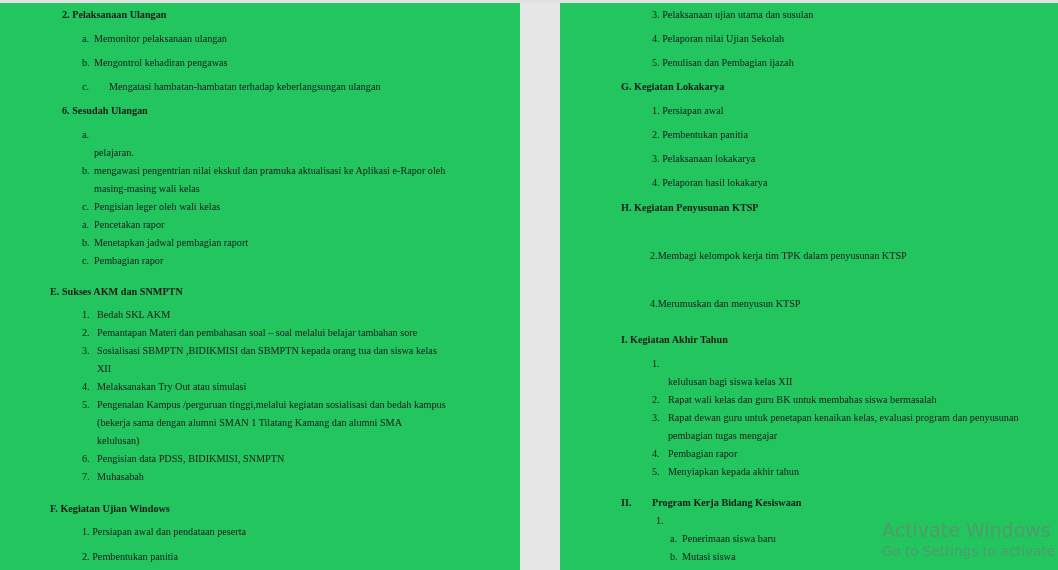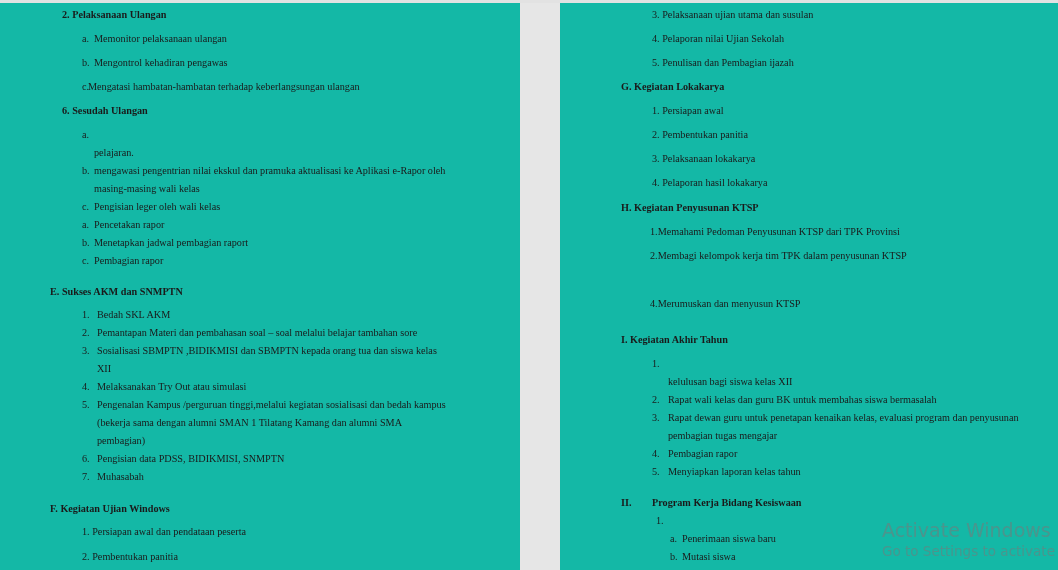--- a/index.html
+++ b/index.html
@@ -3,21 +3,21 @@
   <meta charset="utf-8">
   <style>
     html, body { margin: 0; padding: 0; }
     body {
       width: 1058px; height: 570px; overflow: hidden; position: relative;
       background: #e6e6e6;
       font-family: "Liberation Serif", "DejaVu Serif", serif;
       color: #1a1a1a;
     }
     .topstrip { position: absolute; left: 0; top: 0; width: 1058px; height: 3px; background: #e2e2e2; }
-    .page { position: absolute; top: 3px; height: 567px; background: #14b8a6; }
+    .page { position: absolute; top: 3px; height: 567px; background: #22c55e; }
     #page-left { left: 0; width: 520px; }
     #page-right { left: 560px; width: 546px; }
     .ln { position: absolute; white-space: nowrap; font-size: 10.2px; line-height: 12px; }
     .b { font-weight: bold; }
     .num { position: absolute; white-space: nowrap; font-size: 10.2px; line-height: 12px; }
     .watermark { position: absolute; left: 882px; top: 518px; color: rgba(120,120,120,0.55);
       font-family: "DejaVu Sans", "Liberation Sans", sans-serif; white-space: nowrap; }
     .wm1 { font-size: 19px; line-height: 24px; }
     .wm2 { font-size: 13.5px; line-height: 18px; }
   </style>
@@ -27,21 +27,21 @@
 <div class="topstrip"></div>
 
 <div class="page" id="page-left">
   <div class="ln b" style="left:62px;top:6px">2. Pelaksanaan Ulangan</div>
 
   <div class="num" style="left:82px;top:30px">a.</div>
   <div class="ln" style="left:94px;top:30px">Memonitor pelaksanaan ulangan</div>
   <div class="num" style="left:82px;top:54px">b.</div>
   <div class="ln" style="left:94px;top:54px">Mengontrol kehadiran pengawas</div>
   <div class="num" style="left:82px;top:78px">c.</div>
-  <div class="ln" style="left:88px;top:78px">Mengatasi hambatan-hambatan terhadap keberlangsungan ulangan</div>
+  <div class="ln" style="left:109px;top:78px">Mengatasi hambatan-hambatan terhadap keberlangsungan ulangan</div>
 
   <div class="ln b" style="left:62px;top:102px">6.  Sesudah Ulangan</div>
 
   <div class="num" style="left:82px;top:126px">a.</div>
   <div class="ln" style="left:94px;top:144px">pelajaran.</div>
   <div class="num" style="left:82px;top:162px">b.</div>
   <div class="ln" style="left:94px;top:162px">mengawasi pengentrian nilai ekskul dan pramuka aktualisasi ke Aplikasi e-Rapor  oleh</div>
   <div class="ln" style="left:94px;top:180px">masing-masing wali kelas</div>
   <div class="num" style="left:82px;top:198px">c.</div>
   <div class="ln" style="left:94px;top:198px">Pengisian leger oleh wali kelas</div>
@@ -59,21 +59,21 @@
   <div class="num" style="left:82px;top:324px">2.</div>
   <div class="ln" style="left:97px;top:324px">Pemantapan Materi dan pembahasan soal – soal  melalui belajar tambahan sore</div>
   <div class="num" style="left:82px;top:342px">3.</div>
   <div class="ln" style="left:97px;top:342px"> Sosialisasi SBMPTN ,BIDIKMISI dan SBMPTN kepada orang tua dan siswa kelas</div>
   <div class="ln" style="left:97px;top:360px">XII</div>
   <div class="num" style="left:82px;top:378px">4.</div>
   <div class="ln" style="left:97px;top:378px">Melaksanakan  Try Out atau simulasi</div>
   <div class="num" style="left:82px;top:396px">5.</div>
   <div class="ln" style="left:97px;top:396px">Pengenalan Kampus /perguruan tinggi,melalui kegiatan sosialisasi dan bedah kampus</div>
   <div class="ln" style="left:97px;top:414px">(bekerja sama dengan alumni SMAN 1 Tilatang Kamang dan alumni SMA</div>
-  <div class="ln" style="left:97px;top:432px">pembagian)</div>
+  <div class="ln" style="left:97px;top:432px">kelulusan)</div>
   <div class="num" style="left:82px;top:450px">6.</div>
   <div class="ln" style="left:97px;top:450px"> Pengisian data PDSS, BIDIKMISI, SNMPTN</div>
   <div class="num" style="left:82px;top:468px">7.</div>
   <div class="ln" style="left:97px;top:468px"> Muhasabah</div>
 
   <div class="ln b" style="left:50px;top:500px">F.  Kegiatan Ujian Windows</div>
   <div class="ln" style="left:82px;top:523px">1. Persiapan awal dan pendataan peserta</div>
   <div class="ln" style="left:82px;top:548px">2. Pembentukan panitia</div>
 </div>
 
@@ -82,36 +82,35 @@
   <div class="ln" style="left:92px;top:30px">4. Pelaporan nilai Ujian Sekolah</div>
   <div class="ln" style="left:92px;top:54px">5. Penulisan dan Pembagian ijazah</div>
 
   <div class="ln b" style="left:61px;top:78px">G. Kegiatan Lokakarya</div>
   <div class="ln" style="left:92px;top:102px">1. Persiapan awal</div>
   <div class="ln" style="left:92px;top:126px">2. Pembentukan panitia</div>
   <div class="ln" style="left:92px;top:150px">3. Pelaksanaan lokakarya</div>
   <div class="ln" style="left:92px;top:174px">4. Pelaporan hasil lokakarya</div>
 
   <div class="ln b" style="left:61px;top:199px">H. Kegiatan Penyusunan KTSP</div>
-  <div class="ln" style="left:90px;top:223px">1.Memahami Pedoman Penyusunan KTSP dari TPK Provinsi</div>
   <div class="ln" style="left:90px;top:247px">2.Membagi kelompok kerja tim TPK dalam penyusunan KTSP</div>
   <div class="ln" style="left:90px;top:295px">4.Merumuskan dan menyusun KTSP</div>
 
   <div class="ln b" style="left:61px;top:331px">I. Kegiatan Akhir Tahun</div>
   <div class="num" style="left:92px;top:355px">1.</div>
   <div class="ln" style="left:108px;top:373px">kelulusan bagi siswa kelas XII</div>
   <div class="num" style="left:92px;top:391px">2.</div>
   <div class="ln" style="left:108px;top:391px">Rapat wali kelas dan guru BK untuk membahas siswa bermasalah</div>
   <div class="num" style="left:92px;top:409px">3.</div>
   <div class="ln" style="left:108px;top:409px">Rapat dewan guru untuk penetapan kenaikan kelas, evaluasi program dan penyusunan</div>
   <div class="ln" style="left:108px;top:427px">pembagian tugas mengajar</div>
   <div class="num" style="left:92px;top:445px">4.</div>
   <div class="ln" style="left:108px;top:445px">Pembagian rapor</div>
   <div class="num" style="left:92px;top:463px">5.</div>
-  <div class="ln" style="left:108px;top:463px">Menyiapkan laporan kelas tahun</div>
+  <div class="ln" style="left:108px;top:463px">Menyiapkan kepada akhir tahun</div>
 
   <div class="num b" style="left:61px;top:494px">II.</div>
   <div class="ln b" style="left:92px;top:494px">Program Kerja Bidang Kesiswaan</div>
   <div class="num" style="left:96px;top:512px">1.</div>
   <div class="num" style="left:110px;top:530px">a.</div>
   <div class="ln" style="left:122px;top:530px">Penerimaan siswa baru</div>
   <div class="num" style="left:110px;top:548px">b.</div>
   <div class="ln" style="left:122px;top:548px">Mutasi siswa</div>
 </div>
 

